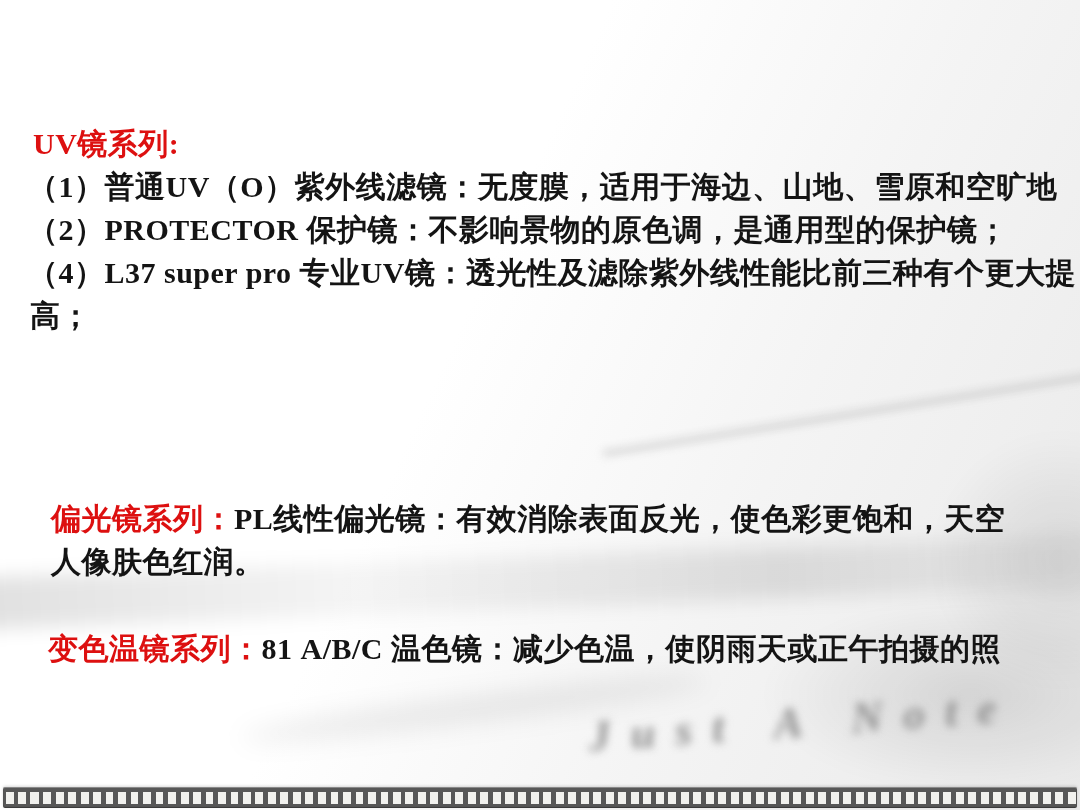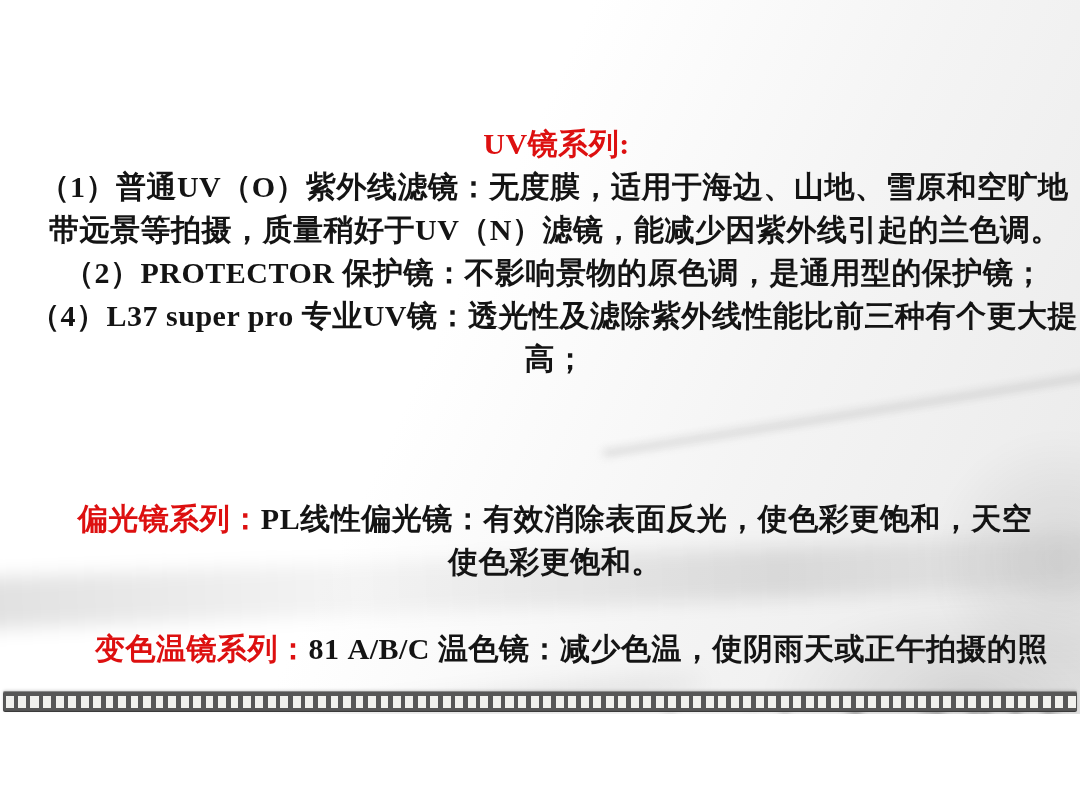--- a/index.html
+++ b/index.html
@@ -1,23 +1,22 @@
 <!DOCTYPE html>
 <html><head>
 <meta charset="utf-8">
 <style>
   html,body{margin:0;padding:0;}
   body{width:1080px;height:810px;overflow:hidden;}
   .slide{
-    position:relative;width:1080px;height:714px;overflow:hidden;
+    position:relative;width:1080px;height:810px;overflow:hidden;
     background:
       linear-gradient(115deg,#ffffff 0%,#ffffff 42%,#f4f4f4 68%,#e9e9e9 100%);
     font-family:"Liberation Serif","DejaVu Serif",serif;
     color:#141414;
-    text-align:center;
   }
   
   .shadow{position:absolute;pointer-events:none;}
   .crease-right{
     left:600px;top:408px;width:520px;height:10px;
     background:linear-gradient(to bottom,rgba(0,0,0,0) 0%,rgba(0,0,0,0.18) 50%,rgba(255,255,255,0.6) 100%);
     transform:rotate(-9deg);filter:blur(4px);
   }
   .sweep-mid{
     left:-60px;top:556px;width:1200px;height:52px;
@@ -42,22 +41,22 @@
   
   .block{position:absolute;left:0;width:1080px;}
   .line{height:43px;line-height:43px;font-size:30px;font-weight:600;white-space:nowrap;letter-spacing:0.5px;}
   .heading{color:#dd1010;font-weight:700;}
   .uv-block{top:122px;}
   .pol-block{top:497px;}
   .temp-block{top:627px;}
   .pad-title{padding-left:33px;}
   .pad-item{padding-left:28px;}
   .pad-cont{padding-left:30px;}
-  .pad-pol{padding-left:30px;}
-  .pad-temp{padding-left:63px;}
+  .pad-pol{padding-left:51px;}
+  .pad-temp{padding-left:48px;}
   
   .watermark{
     position:absolute;left:588px;top:692px;width:560px;
     font-size:44px;font-style:italic;font-weight:700;
     color:#8e8e8e;letter-spacing:20px;white-space:nowrap;
     transform:rotate(-4deg);filter:blur(4px);
   }
   
   .film-strip{
     position:absolute;left:3px;right:3px;bottom:2px;height:21px;
@@ -80,31 +79,30 @@
 
   <div class="shadow crease-right"></div>
   <div class="shadow sweep-mid"></div>
   <div class="shadow smudge-bottom-mid"></div>
   <div class="shadow wash-bottom-right"></div>
   <div class="shadow wash-right-mid"></div>
 
   <div class="block uv-block">
     <div class="line heading pad-title">UV镜系列:</div>
     <div class="line pad-item">（1）普通UV（O）紫外线滤镜：无度膜，适用于海边、山地、雪原和空旷地</div>
-    <div class="line pad-cont">带远景等拍摄，质量稍好于UV（N）滤镜，能减少因紫外线引起的兰色调。</div>
     <div class="line pad-item">（2）PROTECTOR 保护镜：不影响景物的原色调，是通用型的保护镜；</div>
     <div class="line pad-item">（4）L37 super pro 专业UV镜：透光性及滤除紫外线性能比前三种有个更大提</div>
     <div class="line pad-cont">高；</div>
   </div>
 
   <div class="block pol-block">
     <div class="line pad-pol">
       <span class="heading">偏光镜系列：</span><span>PL线性偏光镜：有效消除表面反光，使色彩更饱和，天空</span>
     </div>
-    <div class="line pad-pol">使色彩更饱和。</div>
+    <div class="line pad-pol">人像肤色红润。</div>
   </div>
 
   <div class="block temp-block">
     <div class="line pad-temp">
       <span class="heading">变色温镜系列：</span><span>81 A/B/C 温色镜：减少色温，使阴雨天或正午拍摄的照</span>
     </div>
   </div>
 
   <div class="watermark">Just A Note</div>
 

